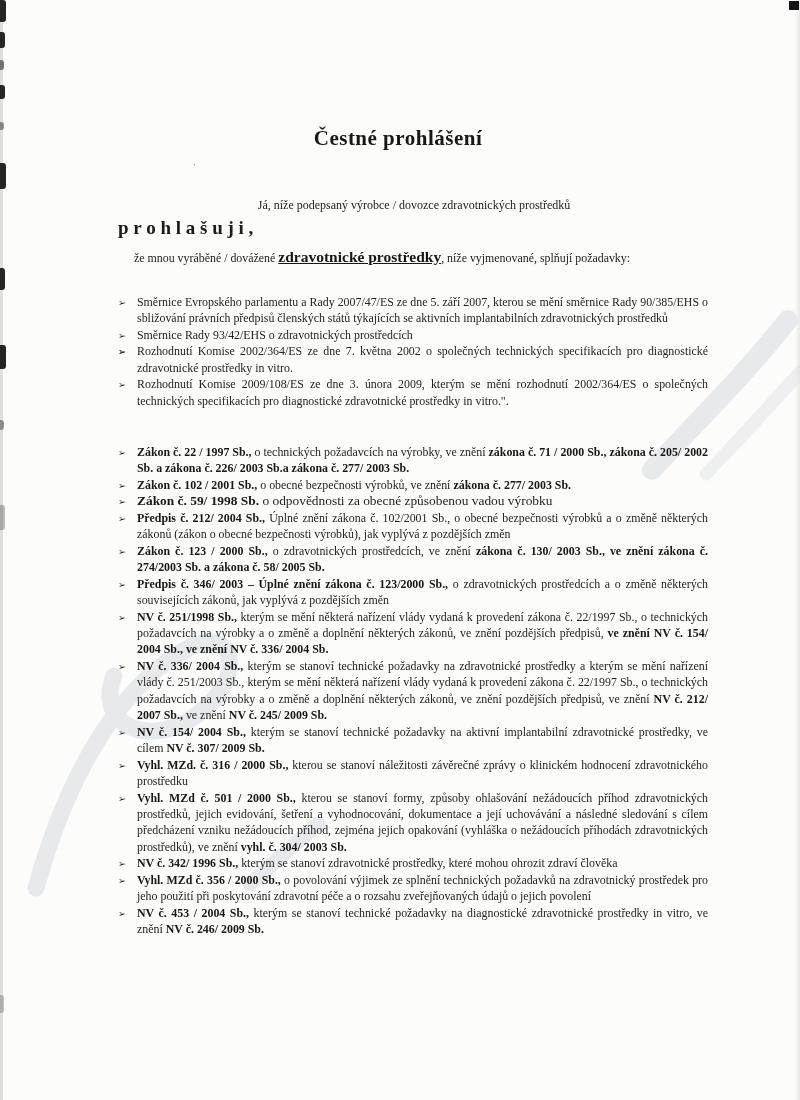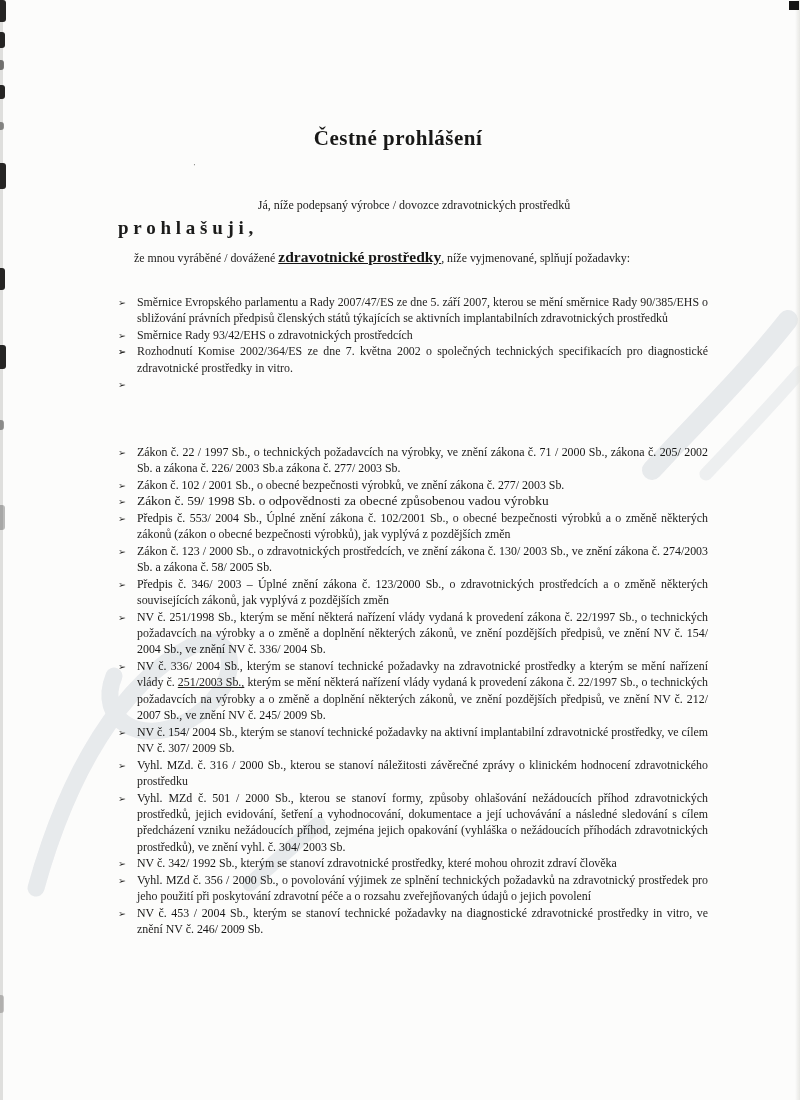--- a/index.html
+++ b/index.html
@@ -49,22 +49,22 @@
     text-align:justify;
     font-size:11.9px;line-height:16.45px;
     color:#242322;
   }
   .blist li.lg{font-size:13.4px;}
   .blt{
     position:absolute;left:0;top:1px;
     font-family:"DejaVu Sans",sans-serif;
     font-size:9.5px;color:#2a2928;
   }
-  .b{font-weight:normal;color:#171716;}
-  .u{text-decoration:underline;}
+  .b{font-weight:bold;color:#171716;}
+  .u{}
 </style>
 </head>
 <body>
 
 <div class="sheet">
 
   <svg class="watermark" width="800" height="1100" viewBox="0 0 800 1100">
     <g fill="none" stroke="#d6dae0" stroke-linecap="round" opacity="0.55">
       <path d="M 652 470 C 698 420 742 378 788 320" stroke-width="20"></path>
       <path d="M 706 474 C 744 434 772 404 800 372" stroke-width="13" opacity="0.7"></path>
@@ -93,32 +93,32 @@
     <h1 class="title">Čestné prohlášení</h1>
     <p class="intro1">Já, níže podepsaný výrobce / dovozce zdravotnických prostředků</p>
     <p class="declare">p r o h l a š u j i ,</p>
     <p class="intro2"><span>že mnou vyráběné / dovážené </span><span class="em">zdravotnické prostředky</span><span>, níže vyjmenované, splňují požadavky:</span></p>
 
     <ul class="blist" id="directives-list">
         <li><span class="blt">➢</span><span>Směrnice Evropského parlamentu a Rady 2007/47/ES ze dne 5. září 2007, kterou se mění směrnice Rady 90/385/EHS o sbližování právních předpisů členských států týkajících se aktivních implantabilních zdravotnických prostředků</span></li>
         <li><span class="blt">➢</span><span>Směrnice Rady 93/42/EHS o zdravotnických prostředcích</span></li>
         <li><span class="blt">➢</span></li>
         <li><span class="blt">➢</span><span>Rozhodnutí Komise 2002/364/ES ze dne 7. května 2002 o společných technických specifikacích pro diagnostické zdravotnické prostředky in vitro.</span></li>
-        <li><span class="blt">➢</span></li>
+        <li><span class="blt">➢</span><span>Rozhodnutí Komise 2009/108/ES ze dne 3. února 2009, kterým se mění rozhodnutí 2002/364/ES o společných technických specifikacích pro diagnostické zdravotnické prostředky in vitro.".</span></li>
       </ul>
     <ul class="blist" id="laws-list">
         <li><span class="blt">➢</span><span class="b">Zákon č. 22 / 1997 Sb.,</span><span> o technických požadavcích na výrobky, ve znění </span><span class="b">zákona č. 71 / 2000 Sb., zákona č. 205/ 2002 Sb. a zákona č. 226/ 2003 Sb.a zákona č. 277/ 2003 Sb.</span></li>
         <li><span class="blt">➢</span><span class="b">Zákon č. 102 / 2001 Sb.,</span><span> o obecné bezpečnosti výrobků, ve znění </span><span class="b">zákona č. 277/ 2003 Sb.</span></li>
         <li class="lg"><span class="blt">➢</span><span class="b">Zákon č. 59/ 1998 Sb.</span><span> o odpovědnosti za obecné způsobenou vadou výrobku</span></li>
-        <li><span class="blt">➢</span><span class="b">Předpis č. 553/ 2004 Sb.,</span><span> Úplné znění zákona č. 102/2001 Sb., o obecné bezpečnosti výrobků a o změně některých zákonů (zákon o obecné bezpečnosti výrobků), jak vyplývá z pozdějších změn</span></li>
+        <li><span class="blt">➢</span><span class="b">Předpis č. 212/ 2004 Sb.,</span><span> Úplné znění zákona č. 102/2001 Sb., o obecné bezpečnosti výrobků a o změně některých zákonů (zákon o obecné bezpečnosti výrobků), jak vyplývá z pozdějších změn</span></li>
         <li><span class="blt">➢</span><span class="b">Zákon č. 123 / 2000 Sb.,</span><span> o zdravotnických prostředcích, ve znění </span><span class="b">zákona č. 130/ 2003 Sb., ve znění zákona č. 274/2003 Sb. a zákona č. 58/ 2005 Sb.</span></li>
         <li><span class="blt">➢</span><span class="b">Předpis č. 346/ 2003 – Úplné znění zákona č. 123/2000 Sb.,</span><span> o zdravotnických prostředcích a o změně některých souvisejících zákonů, jak vyplývá z pozdějších změn</span></li>
         <li><span class="blt">➢</span><span class="b">NV č. 251/1998 Sb.,</span><span> kterým se mění některá nařízení vlády vydaná k provedení zákona č. 22/1997 Sb., o technických požadavcích na výrobky a o změně a doplnění některých zákonů, ve znění pozdějších předpisů, </span><span class="b">ve znění NV č. 154/ 2004 Sb., ve znění NV č. 336/ 2004 Sb.</span></li>
         <li><span class="blt">➢</span><span class="b">NV č. 336/ 2004 Sb.,</span><span> kterým se stanoví technické požadavky na zdravotnické prostředky a kterým se mění nařízení vlády č. </span><span class="u">251/2003 Sb.,</span><span> kterým se mění některá nařízení vlády vydaná k provedení zákona č. 22/1997 Sb., o technických požadavcích na výrobky a o změně a doplnění některých zákonů, ve znění pozdějších předpisů, ve znění </span><span class="b">NV č. 212/ 2007 Sb.,</span><span> ve znění </span><span class="b">NV č. 245/ 2009 Sb.</span></li>
         <li><span class="blt">➢</span><span class="b">NV č. 154/ 2004 Sb.,</span><span> kterým se stanoví technické požadavky na aktivní implantabilní zdravotnické prostředky, ve cílem </span><span class="b">NV č. 307/ 2009 Sb.</span></li>
         <li><span class="blt">➢</span><span class="b">Vyhl. MZd. č. 316 / 2000 Sb.,</span><span> kterou se stanoví náležitosti závěrečné zprávy o klinickém hodnocení zdravotnického prostředku</span></li>
         <li><span class="blt">➢</span><span class="b">Vyhl. MZd č. 501 / 2000 Sb.,</span><span> kterou se stanoví formy, způsoby ohlašování nežádoucích příhod zdravotnických prostředků, jejich evidování, šetření a vyhodnocování, dokumentace a její uchovávání a následné sledování s cílem předcházení vzniku nežádoucích příhod, zejména jejich opakování (vyhláška o nežádoucích příhodách zdravotnických prostředků), ve znění </span><span class="b">vyhl. č. 304/ 2003 Sb.</span></li>
-        <li><span class="blt">➢</span><span class="b">NV č. 342/ 1992 Sb.,</span><span> kterým se stanoví zdravotnické prostředky, které mohou ohrozit zdraví člověka</span></li>
+        <li><span class="blt">➢</span><span class="b">NV č. 342/ 1996 Sb.,</span><span> kterým se stanoví zdravotnické prostředky, které mohou ohrozit zdraví člověka</span></li>
         <li><span class="blt">➢</span><span class="b">Vyhl. MZd č. 356 / 2000 Sb.,</span><span> o povolování výjimek ze splnění technických požadavků na zdravotnický prostředek pro jeho použití při poskytování zdravotní péče a o rozsahu zveřejňovaných údajů o jejich povolení</span></li>
         <li><span class="blt">➢</span><span class="b">NV č. 453 / 2004 Sb.,</span><span> kterým se stanoví technické požadavky na diagnostické zdravotnické prostředky in vitro, ve znění </span><span class="b">NV č. 246/ 2009 Sb.</span></li>
       </ul>
   </div>
 </div>
 
 </body></html>

